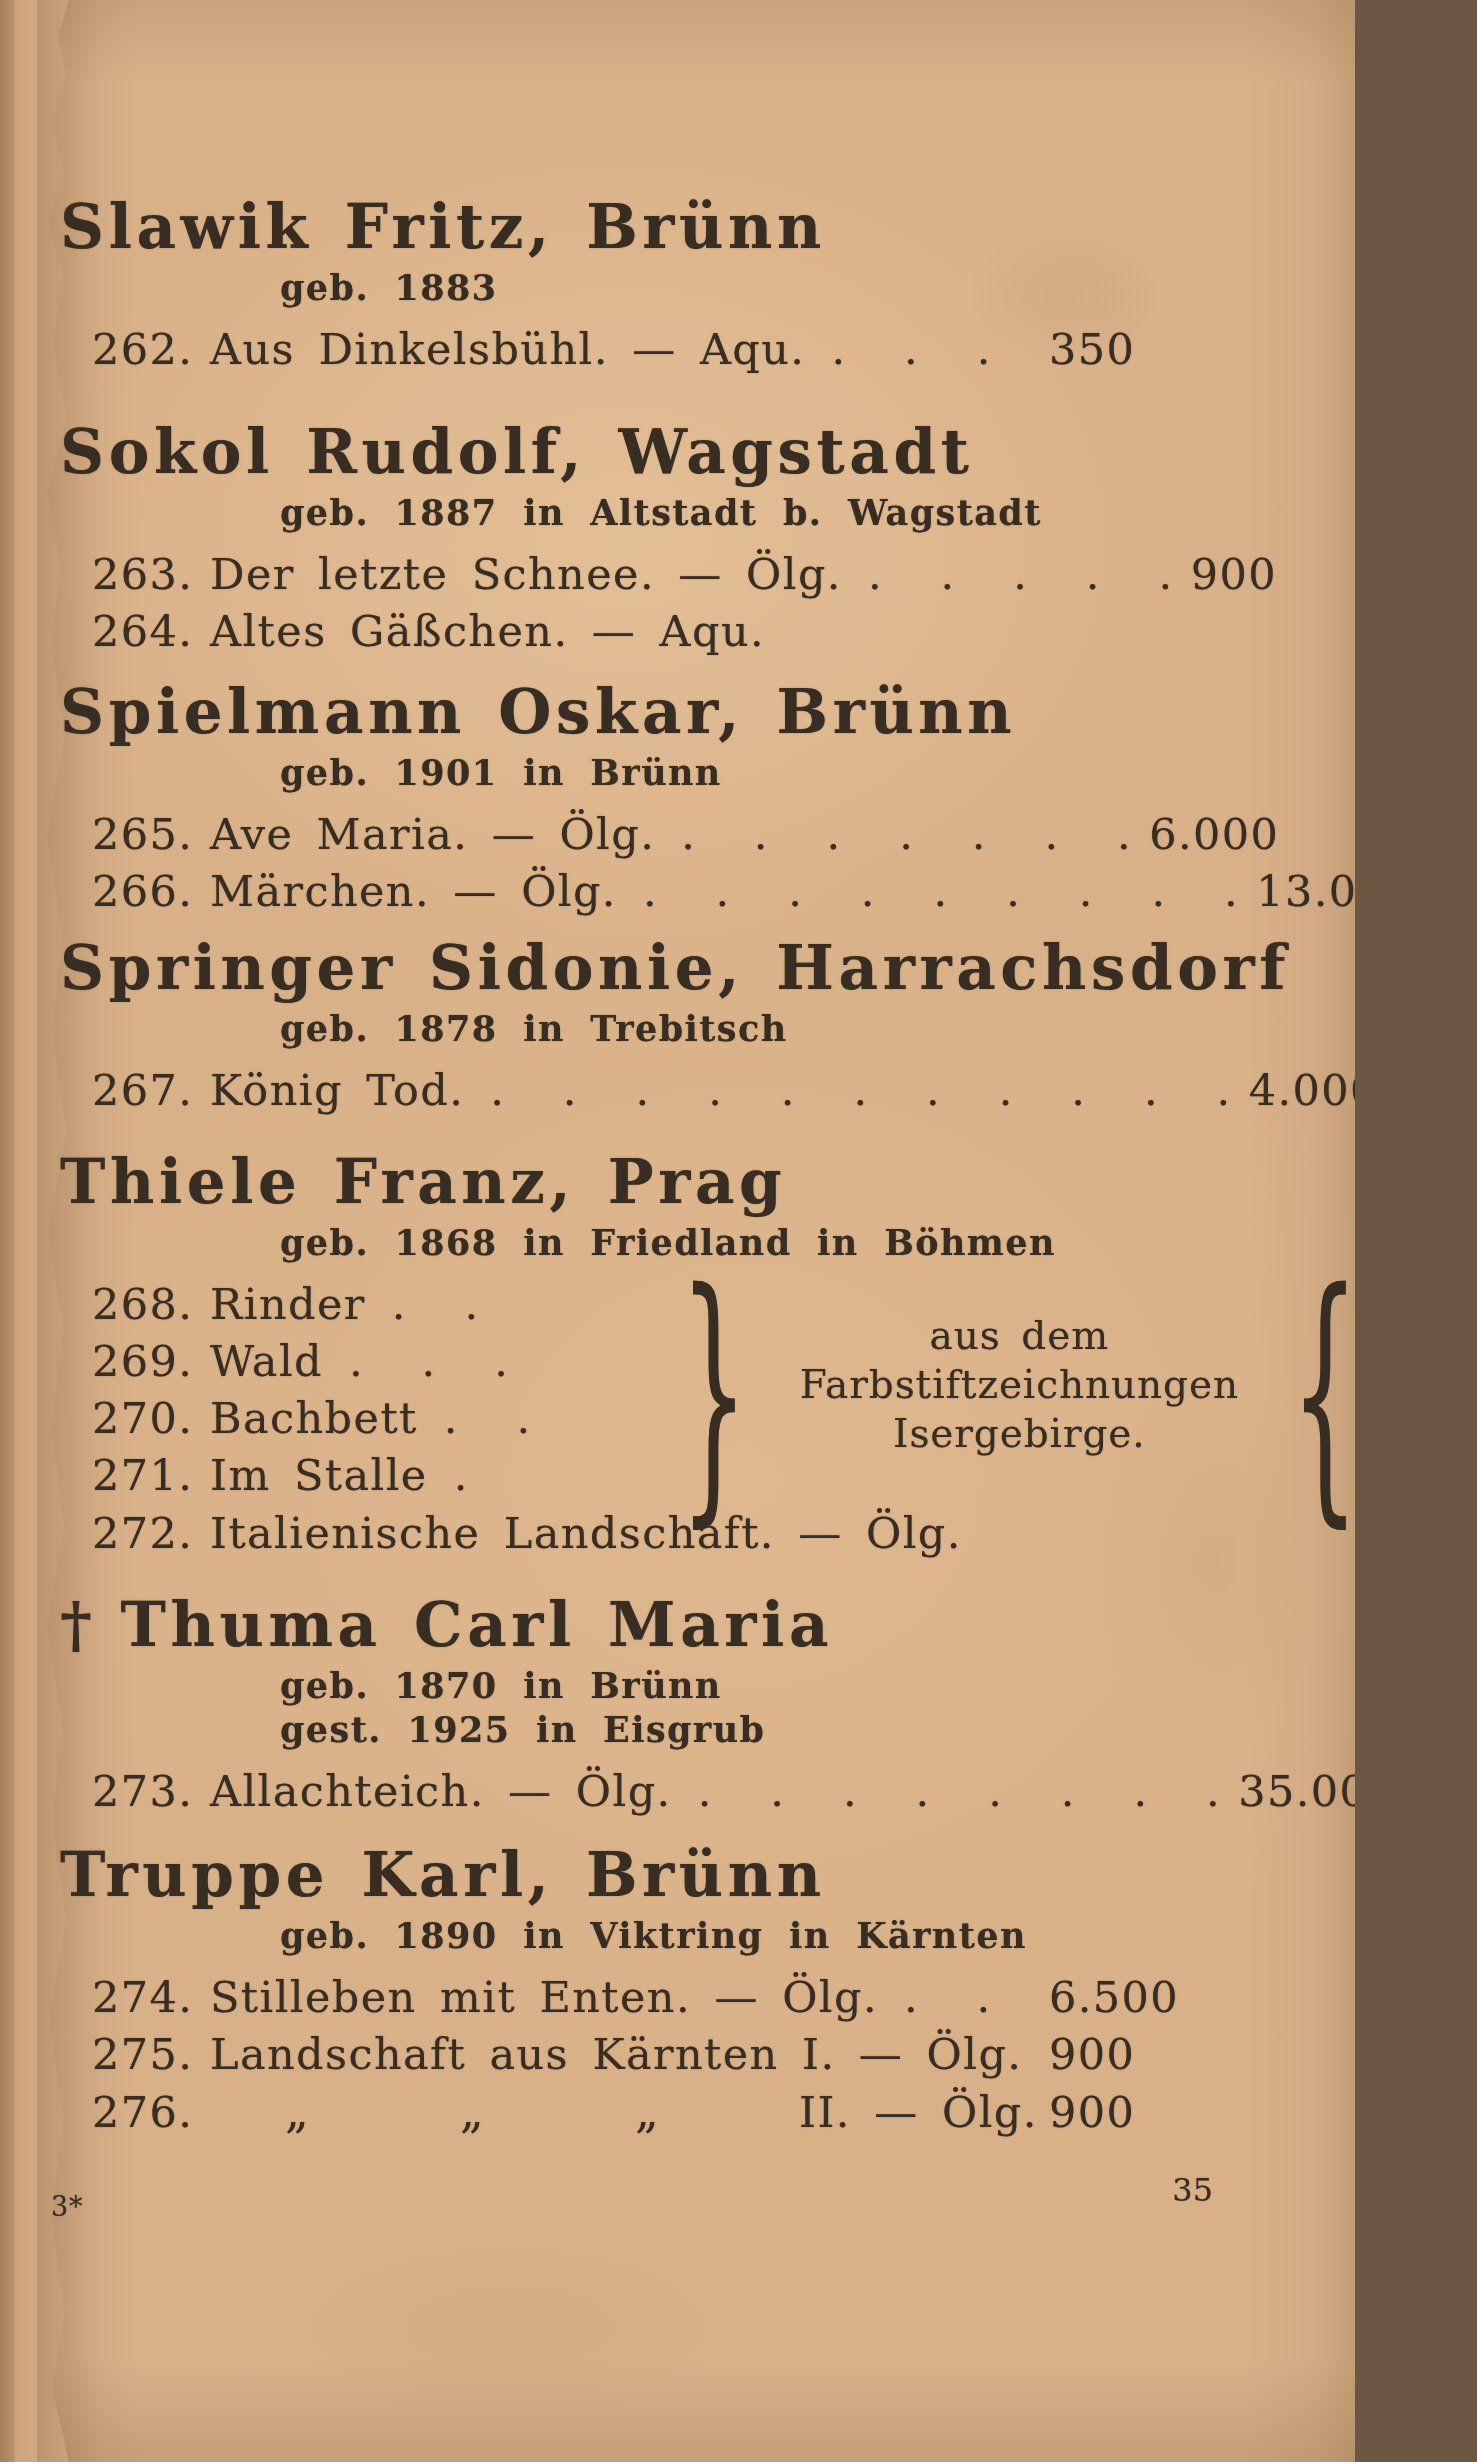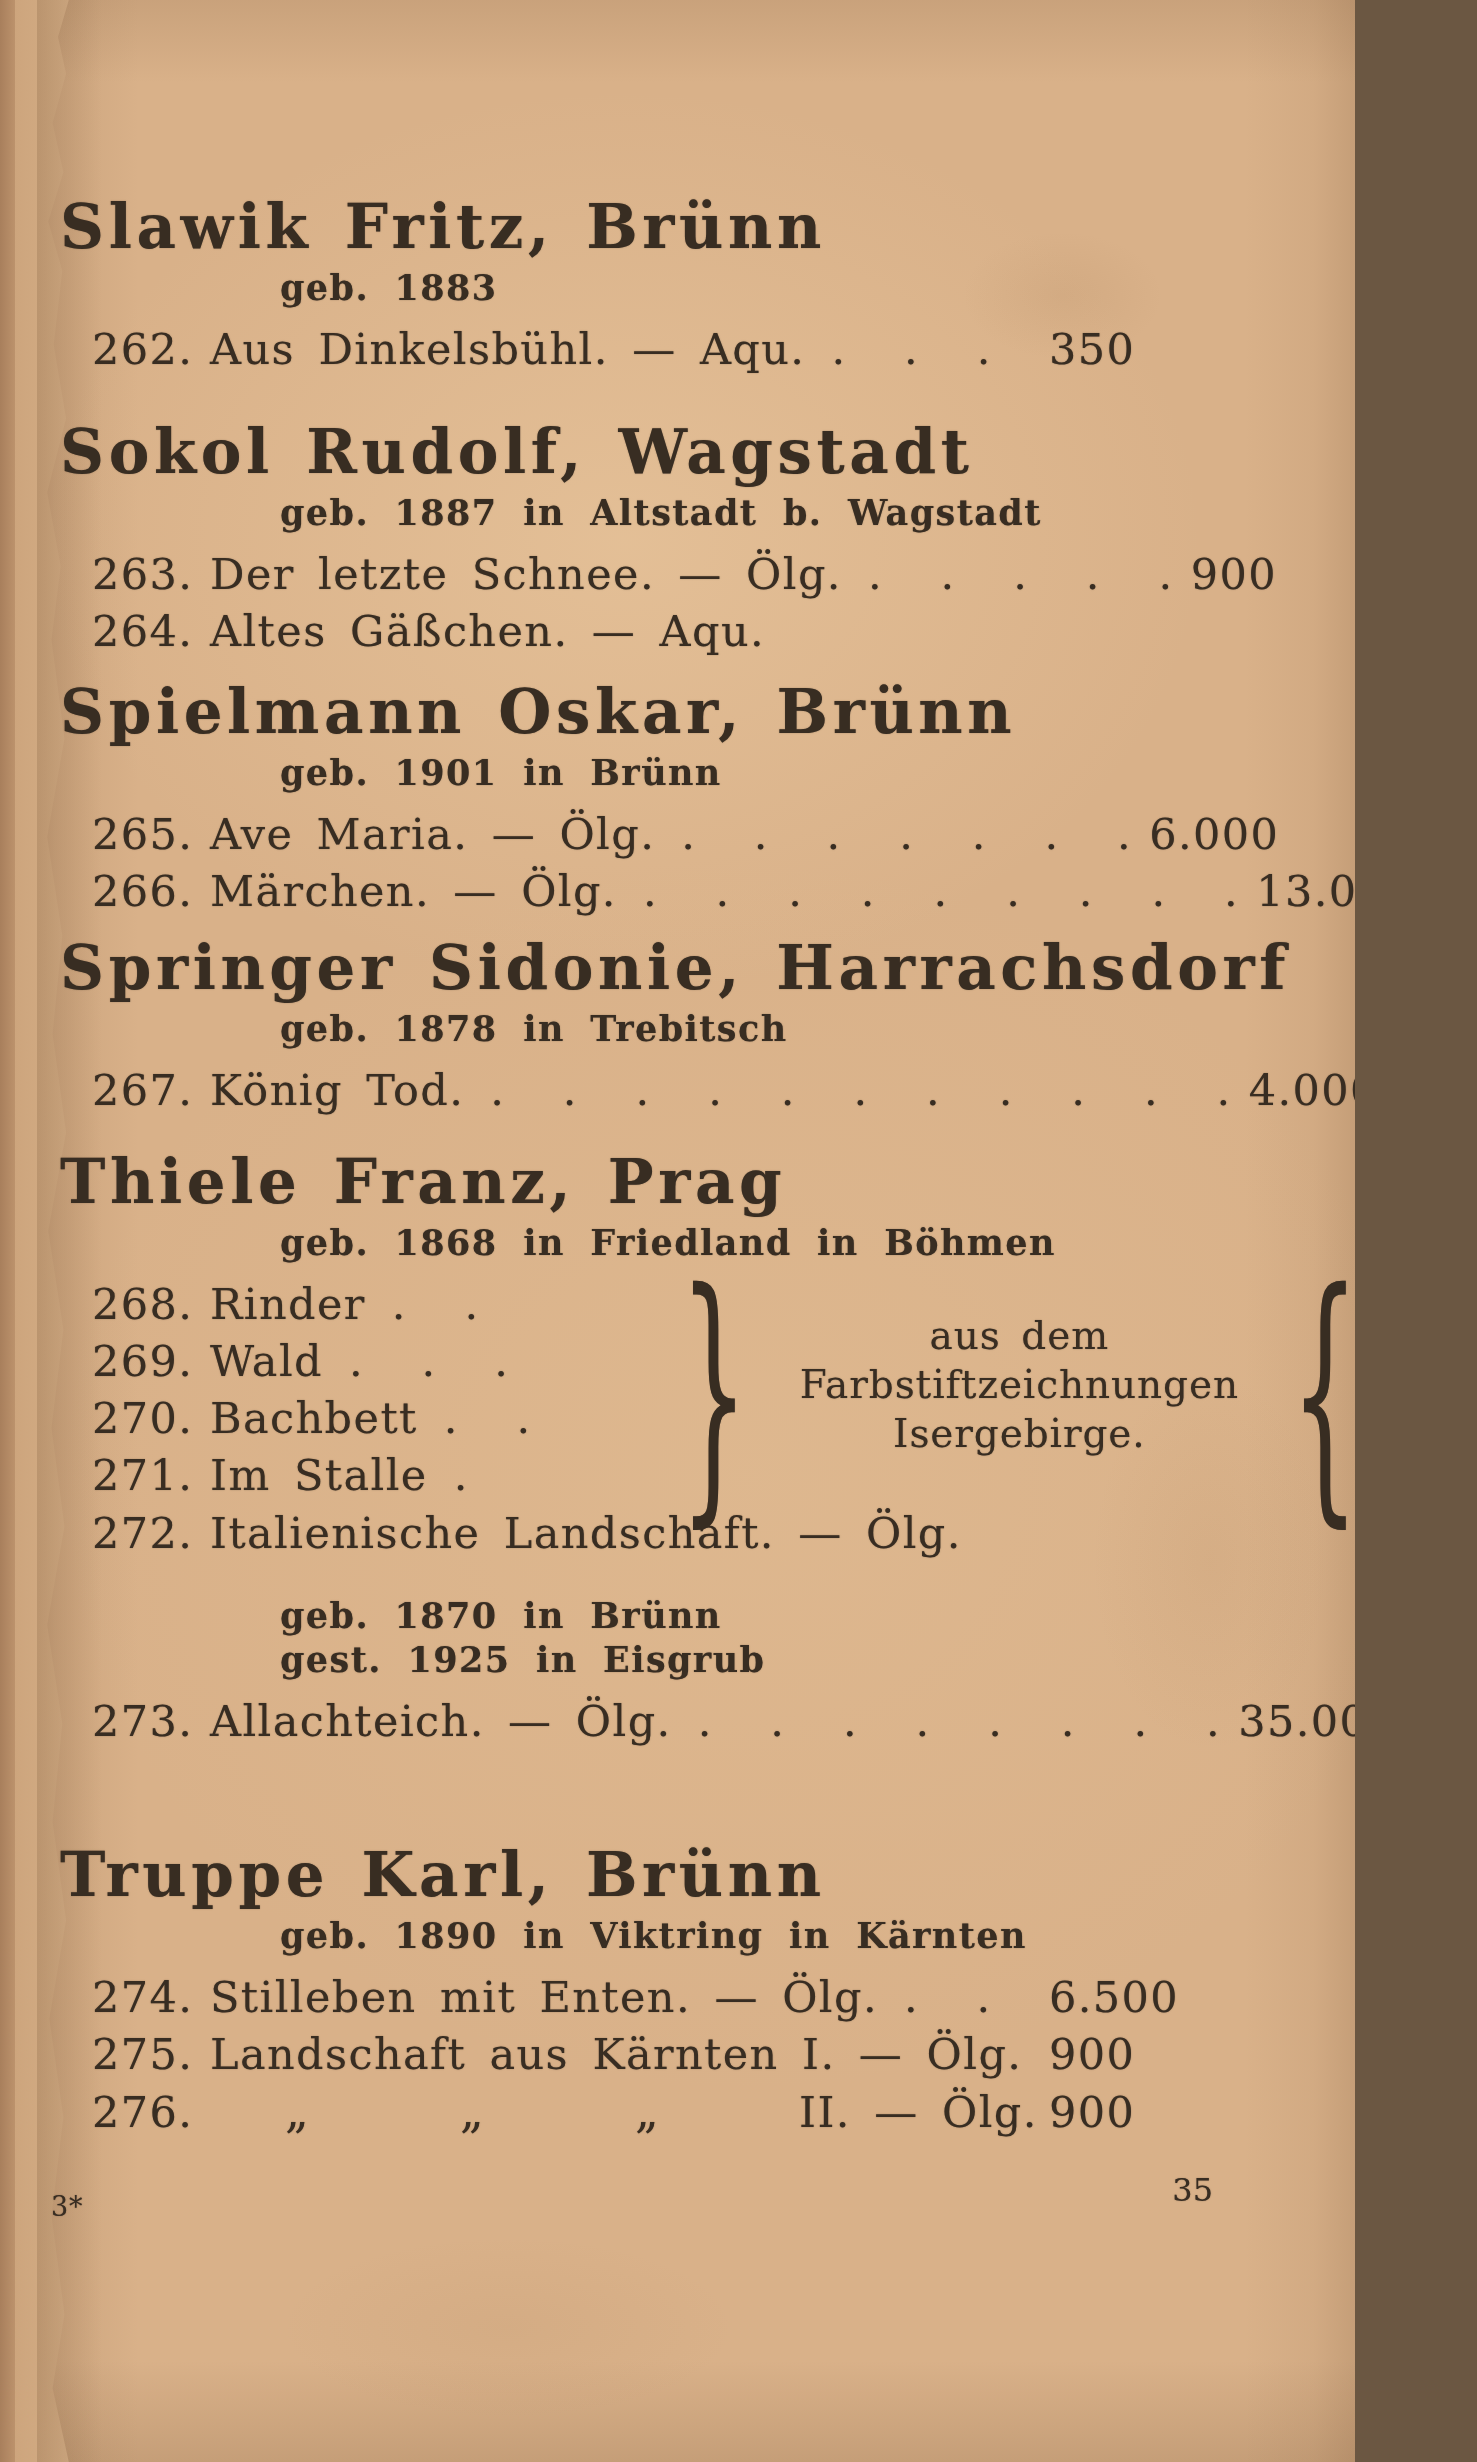--- a/index.html
+++ b/index.html
@@ -207,20 +207,21 @@
       <div class="row">
         <span class="no">272.</span>
         <span class="title">Italienische Landschaft. — Ölg.</span>
         <span class="dots"></span>
         <span class="price"></span>
       </div>
     </div>
   </div>
 
   <div class="section" style="top:1590px">
+    <div class="artist ink"><span class="dagger">†</span><span>Thuma Carl Maria</span></div>
     <div class="bio ink">
       <div class="bio-line">geb. 1870 in Brünn</div>
       <div class="bio-line">gest. 1925 in Eisgrub</div>
     </div>
     <div class="items ink">
       <div class="row">
         <span class="no">273.</span>
         <span class="title">Allachteich. — Ölg.</span>
         <span class="dots">. . . . . . . .</span>
         <span class="price">35.000</span>

